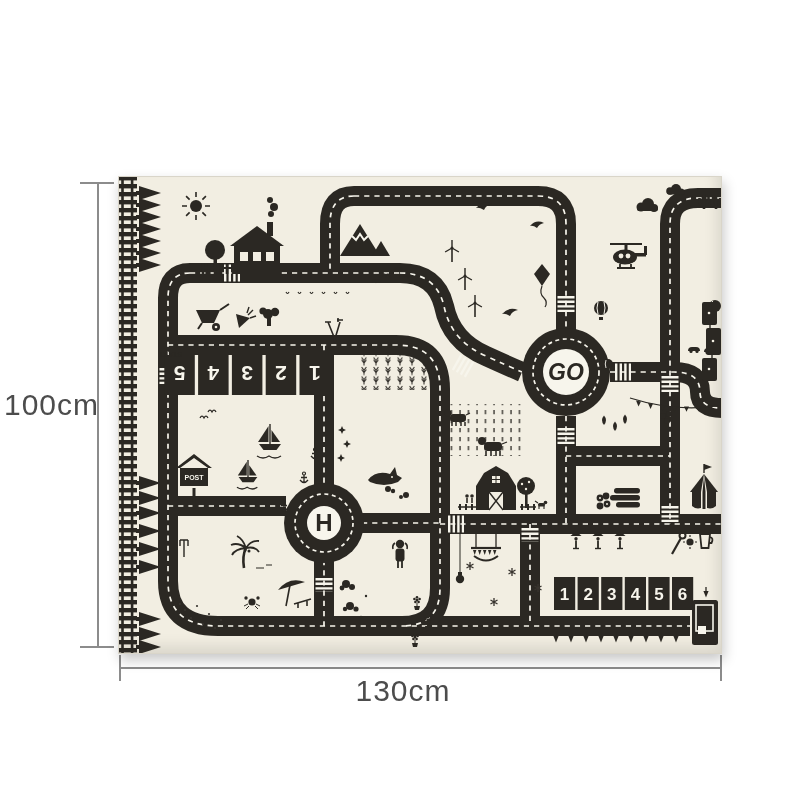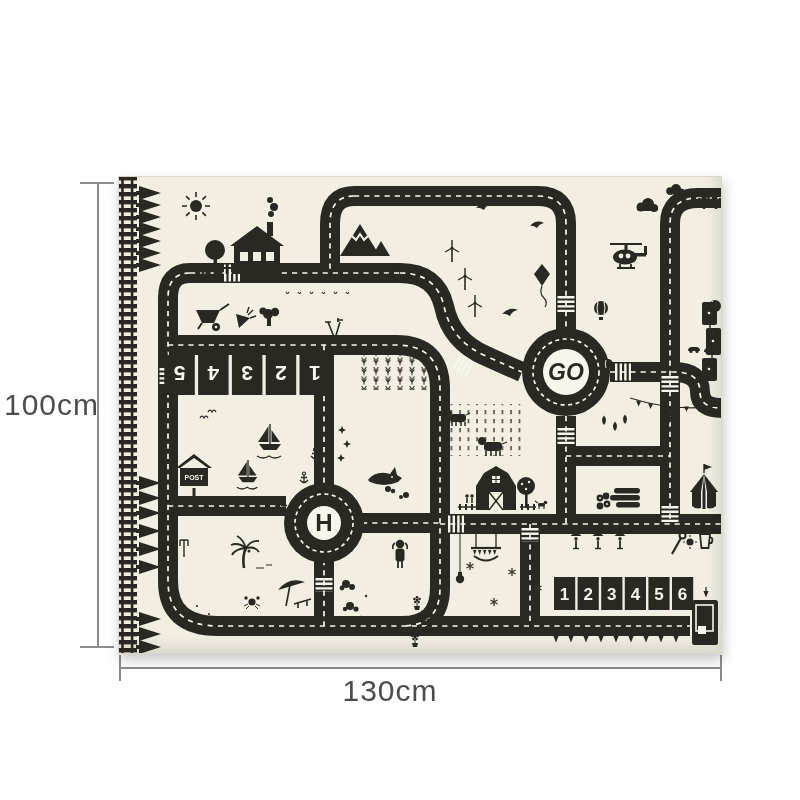--- a/index.html
+++ b/index.html
@@ -25,21 +25,21 @@
 <div id="stage">
 
   <div class="dimline" style="left:97px;top:183px;width:2px;height:464px;"></div>
   <div class="dimline" style="left:80px;top:182px;width:34px;height:2px;"></div>
   <div class="dimline" style="left:80px;top:646px;width:34px;height:2px;"></div>
   <div class="dimlabel" style="left:4px;top:388px;width:92px;">100cm</div>
 
   <div class="dimline" style="left:120px;top:667px;width:601px;height:2px;"></div>
   <div class="dimline" style="left:119px;top:655px;width:2px;height:26px;"></div>
   <div class="dimline" style="left:720px;top:655px;width:2px;height:26px;"></div>
-  <div class="dimlabel" style="left:305px;top:674px;width:170px;">130cm</div>
+  <div class="dimlabel" style="left:318px;top:674px;width:170px;">130cm</div>
 
   <div id="mat">
   <svg viewBox="0 0 604 478" xmlns="http://www.w3.org/2000/svg">
     <defs>
       <pattern id="ties" width="19" height="8" patternUnits="userSpaceOnUse">
         <rect x="0" y="0" width="19" height="4.4" fill="#2b2823"></rect>
       </pattern>
       <pattern id="rainp" width="8.5" height="9" patternUnits="userSpaceOnUse">
         <path d="M2 0 V4.2" stroke="#2b2823" stroke-width="1.3"></path>
       </pattern>

